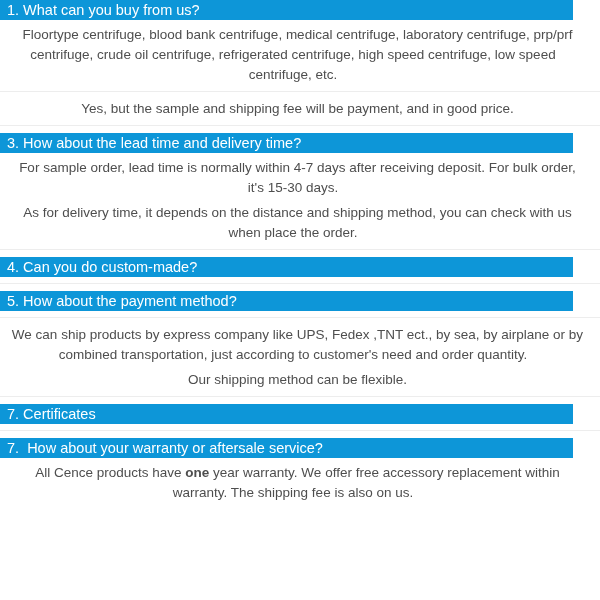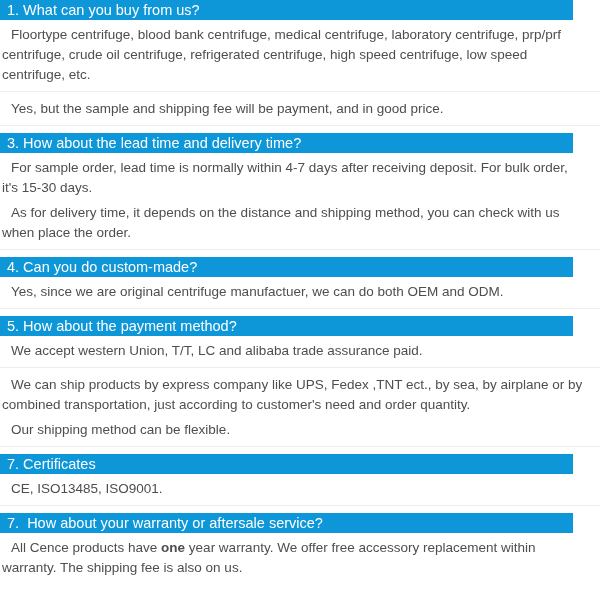--- a/index.html
+++ b/index.html
@@ -40,20 +40,21 @@
     white-space: pre;
     margin-top: 40px;
   }
   .answer {
     margin: 5px 0 0 0;
     padding: 0 16px 0 2px;
     text-indent: 9px;
     font-size: 13.5px;
     line-height: 20px;
     color: #4e4e4e;
+    text-align: center;
   }
   .answer strong {
     font-weight: bold;
   }
 </style>
 </head>
 <body>
 
 <div class="faq-page">
 
@@ -73,40 +74,37 @@
       <span>3. How about the lead time and delivery time?</span>
     </div>
     <p class="answer">For sample order, lead time is normally within 4-7 days after receiving deposit. For bulk order, it's 15-30 days.</p>
     <p class="answer">As for delivery time, it depends on the distance and shipping method, you can check with us when place the order.</p>
   </div>
 
   <div class="faq-section">
     <div class="q-bar">
       <span>4. Can you do custom-made?</span>
     </div>
-    <p class="answer">Yes, since we are original centrifuge manufactuer, we can do both OEM and ODM.</p>
   </div>
 
   <div class="faq-section">
     <div class="q-bar">
       <span>5. How about the payment method?</span>
     </div>
-    <p class="answer">We accept western Union, T/T, LC and alibaba trade assurance paid.</p>
   </div>
 
   <div class="faq-section">
     <p class="answer">We can ship products by express company like UPS, Fedex ,TNT ect., by sea, by airplane or by combined transportation, just according to customer's need and order quantity.</p>
     <p class="answer">Our shipping method can be flexible.</p>
   </div>
 
   <div class="faq-section">
     <div class="q-bar">
       <span>7. Certificates</span>
     </div>
-    <p class="answer">CE, ISO13485, ISO9001.</p>
   </div>
 
   <div class="faq-section">
     <div class="q-bar">
       <span>7.  How about your warranty or aftersale service?</span>
     </div>
     <p class="answer"><span>All Cence products have </span><strong>one</strong><span> year warranty. We offer free accessory replacement within warranty. The shipping fee is also on us.</span></p>
 
   </div>
 

